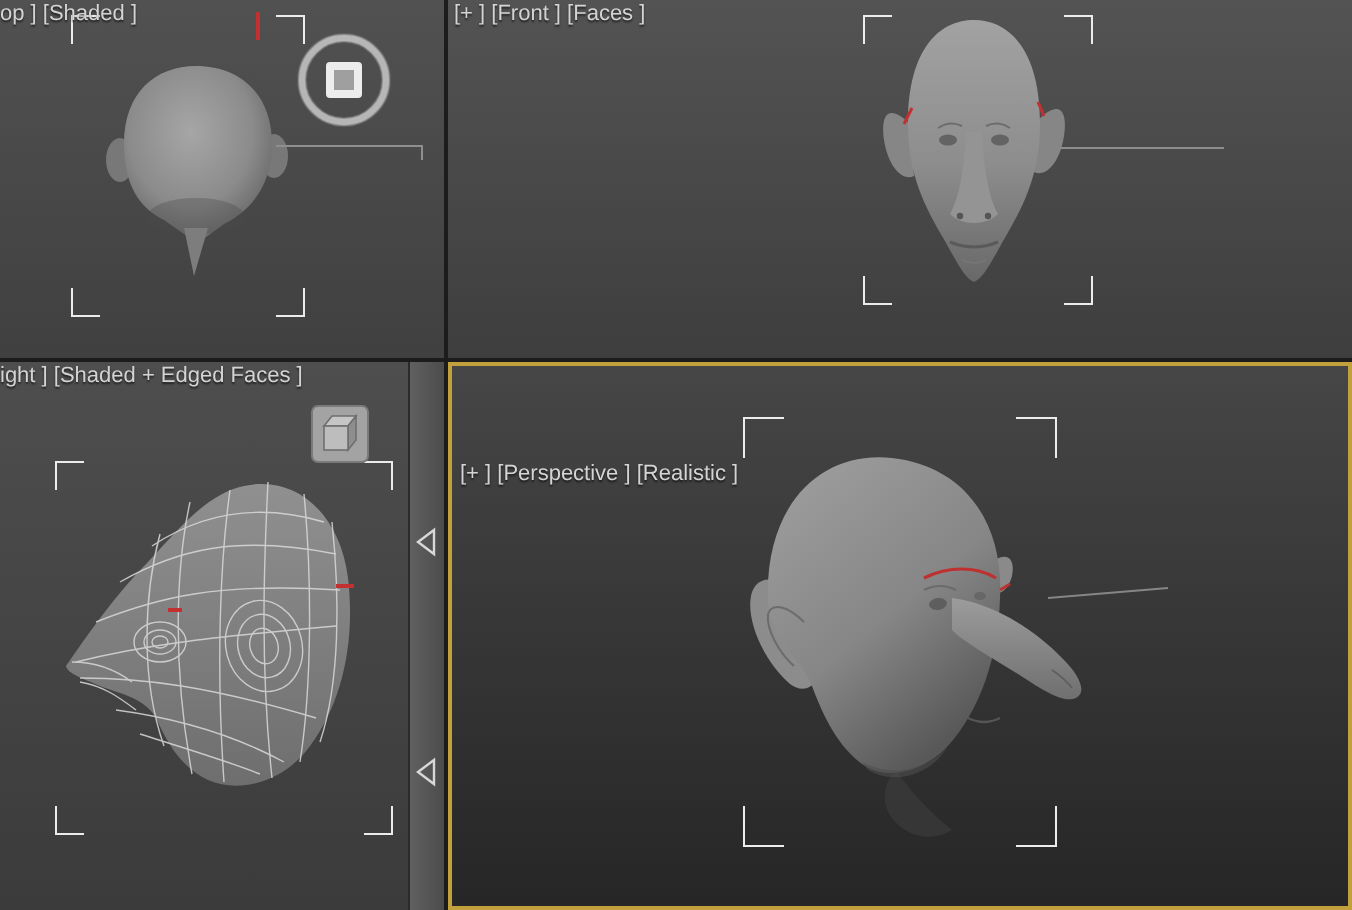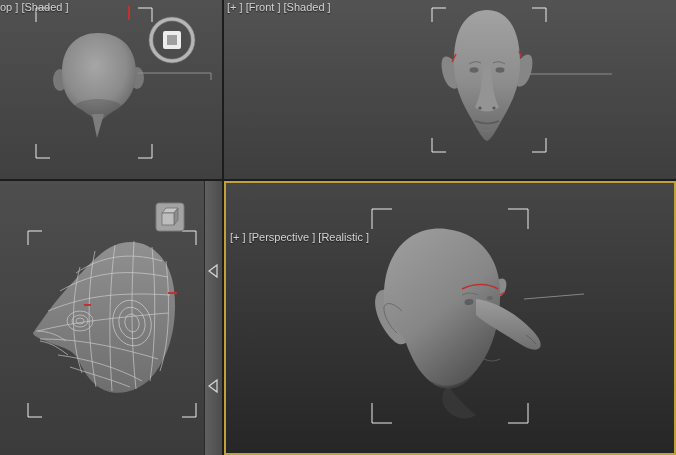--- a/index.html
+++ b/index.html
@@ -101,21 +101,21 @@
         <circle cx="270" cy="108" r="1.6" fill="#555"></circle>
         <path d="M251,121 Q263,126 275,121" stroke="#5a5a5a" stroke-width="1.5" fill="none"></path>
         <path d="M257,130 Q263,133 269,130" stroke="#777" fill="none" opacity="0.7"></path>
       </g>
       <g stroke="#c23030" stroke-width="1.5">
         <path d="M228,62 l4,-8"></path>
         <path d="M298,58 l-3,-7"></path>
       </g>
       <line x1="306" y1="74" x2="388" y2="74" stroke="#8c8c8c"></line>
     </svg>
-    <span class="vp-label">[+ ] [Front ] [Shaded ]</span>
+    <span class="vp-label">[+ ] [Front ] [Faces ]</span>
   </section>
 
   <section class="vp vp-bl">
     <svg viewBox="0 0 204 274" preserveAspectRatio="none">
       <defs>
         <linearGradient id="gHeadRight" x1="0" y1="0" x2="0" y2="1">
           <stop offset="0%" stop-color="#909090"></stop>
           <stop offset="100%" stop-color="#6e6e6e"></stop>
         </linearGradient>
       </defs>
@@ -155,20 +155,21 @@
         <path d="M84,124 h7"></path>
         <path d="M168,112 h9"></path>
       </g>
       <g>
         <rect x="156" y="22" width="28" height="28" rx="3" fill="#a3a3a3" stroke="#7a7a7a"></rect>
         <polygon points="162,32 166,27 178,27 174,32" fill="#c6c6c6" stroke="#6f6f6f" stroke-width="0.8"></polygon>
         <polygon points="174,32 178,27 178,39 174,44" fill="#8e8e8e" stroke="#6f6f6f" stroke-width="0.8"></polygon>
         <rect x="162" y="32" width="12" height="12" fill="#bdbdbd" stroke="#6f6f6f" stroke-width="0.8"></rect>
       </g>
     </svg>
+    <span class="vp-label">ight ] [Shaded + Edged Faces ]</span>
   </section>
 
   <div class="tab-strip">
     <svg viewBox="0 0 18 274" width="18" height="274">
       <polygon points="12,84 4,90 12,96" fill="none" stroke="#d8d8d8" stroke-width="1.2"></polygon>
       <polygon points="12,199 4,205 12,211" fill="none" stroke="#d8d8d8" stroke-width="1.2"></polygon>
     </svg>
   </div>
 
   <section class="vp vp-br">

